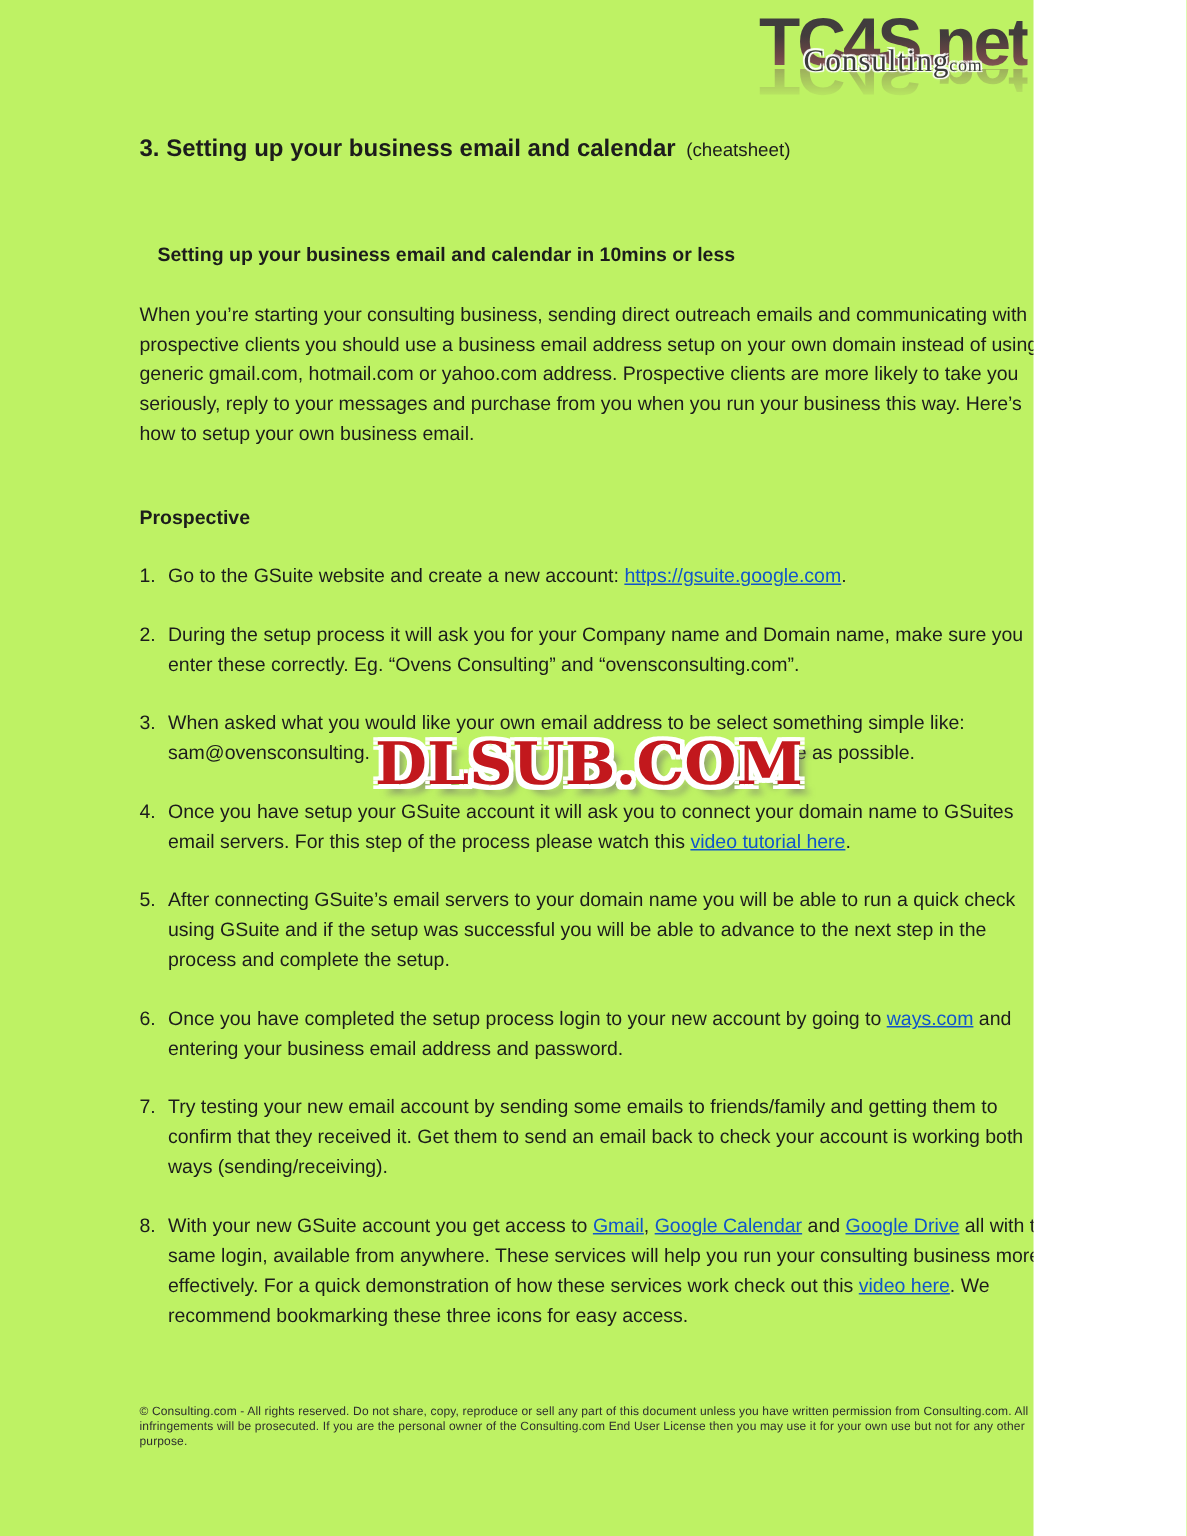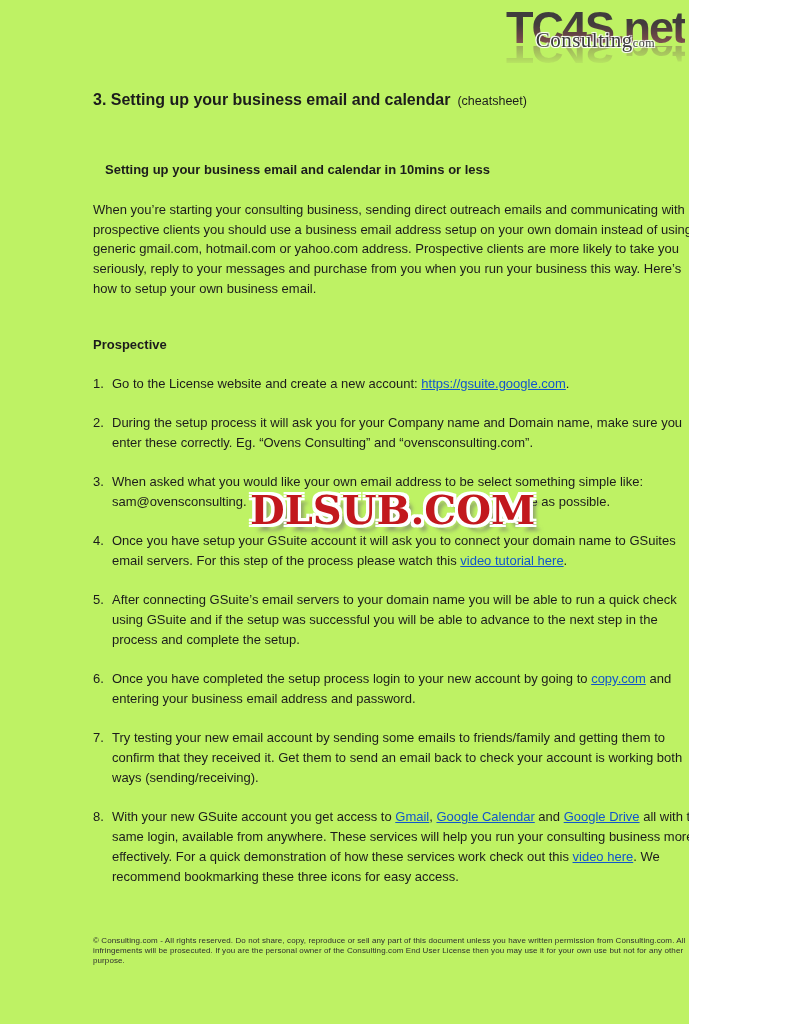--- a/index.html
+++ b/index.html
@@ -162,41 +162,41 @@
 
   <h2 class="subtitle">Setting up your business email and calendar in 10mins or less</h2>
 
   <p class="intro">When you’re starting your consulting business, sending direct outreach emails and communicating with prospective clients you should use a business email address setup on your own domain instead of using a generic gmail.com, hotmail.com or yahoo.com address.  Prospective clients are more likely to take you seriously, reply to your messages and purchase from you when you run your business this way.  Here’s how to setup your own business email.</p>
 
   <h3 class="instructions-heading">Prospective</h3>
 
   <div class="items" id="items">
       <div class="item">
         <span class="num">1.</span>
-        <span class="item-text"><span>Go to the License website and create a new account:  </span><a class="doc-link" href="#">https://gsuite.google.com</a><span>.</span></span>
+        <span class="item-text"><span>Go to the GSuite website and create a new account:  </span><a class="doc-link" href="#">https://gsuite.google.com</a><span>.</span></span>
       </div>
       <div class="item">
         <span class="num">2.</span>
         <span class="item-text"><span>During the setup process it will ask you for your Company name and Domain name, make sure you enter these correctly.  Eg. “Ovens Consulting” and “ovensconsulting.com”.</span></span>
       </div>
       <div class="item">
         <span class="num">3.</span>
         <span class="item-text"><span>When asked what you would like your own email address to be select something simple like: sam@ovensconsulting.</span><span class="covered-gap" style="width: 281px;"></span><span>le as possible.</span></span>
       </div>
       <div class="item">
         <span class="num">4.</span>
         <span class="item-text"><span>Once you have setup your GSuite account it will ask you to connect your domain name to GSuites email servers.  For this step of the process please watch this </span><a class="doc-link" href="#">video tutorial here</a><span>.</span></span>
       </div>
       <div class="item">
         <span class="num">5.</span>
         <span class="item-text"><span>After connecting GSuite’s email servers to your domain name you will be able to run a quick check using GSuite and if the setup was successful you will be able to advance to the next step in the process and complete the setup.</span></span>
       </div>
       <div class="item">
         <span class="num">6.</span>
-        <span class="item-text"><span>Once you have completed the setup process login to your new account by going to </span><a class="doc-link" href="#">copy.com</a><span> and entering your business email address and password.</span></span>
+        <span class="item-text"><span>Once you have completed the setup process login to your new account by going to </span><a class="doc-link" href="#">ways.com</a><span> and entering your business email address and password.</span></span>
       </div>
       <div class="item">
         <span class="num">7.</span>
         <span class="item-text"><span>Try testing your new email account by sending some emails to friends/family and getting them to confirm that they received it.  Get them to send an email back to check your account is working both ways (sending/receiving).</span></span>
       </div>
       <div class="item">
         <span class="num">8.</span>
         <span class="item-text"><span>With your new GSuite account you get access to </span><a class="doc-link" href="#">Gmail</a><span>, </span><a class="doc-link" href="#">Google Calendar</a><span> and </span><a class="doc-link" href="#">Google Drive</a><span> all with the same login, available from anywhere.  These services will help you run your consulting business more effectively.  For a quick demonstration of how these services work check out this </span><a class="doc-link" href="#">video here</a><span>.  We recommend bookmarking these three icons for easy access.</span></span>
       </div>
     </div>

